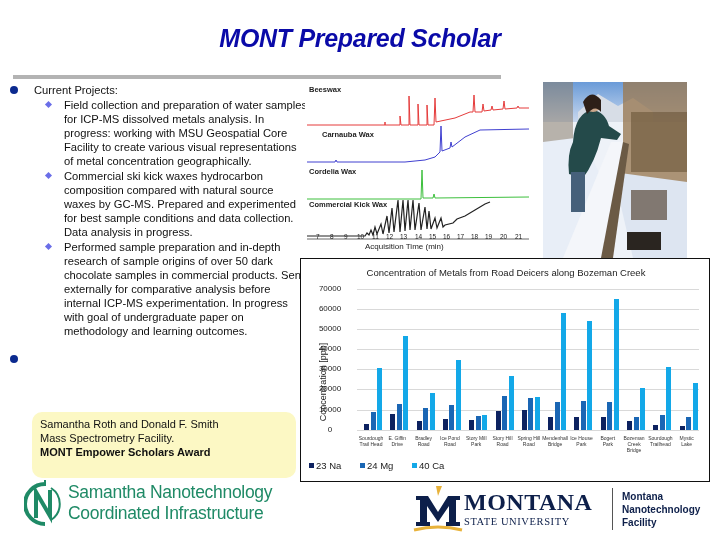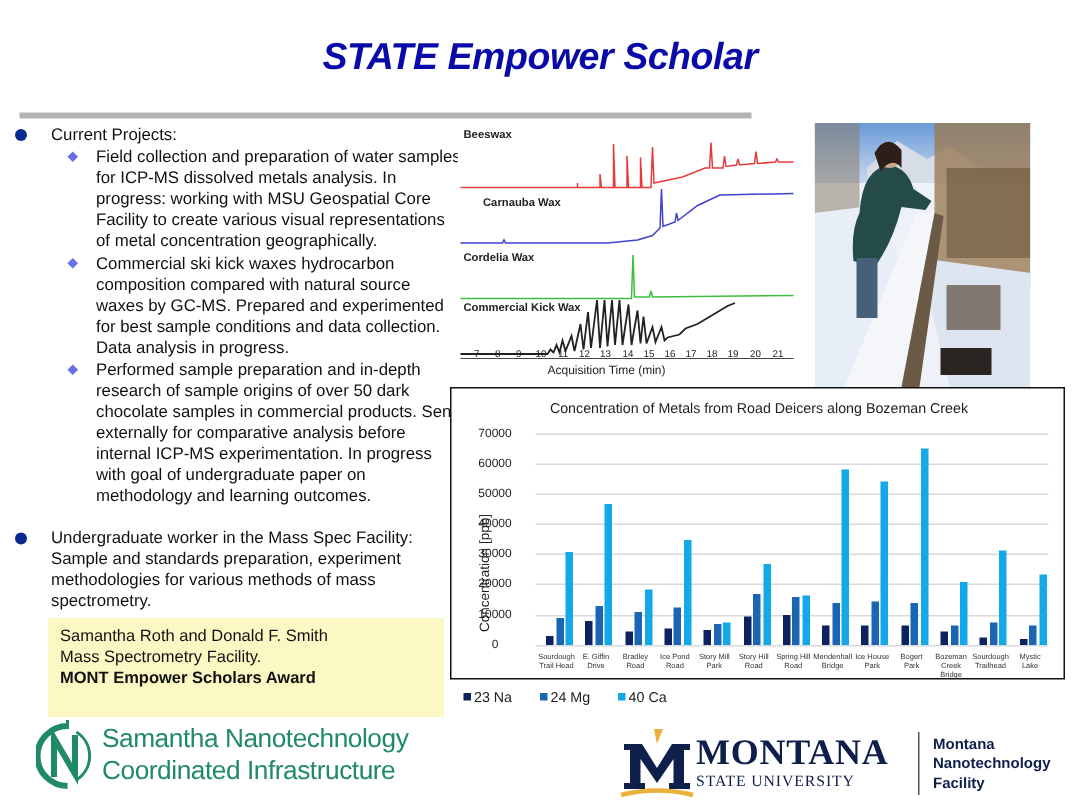--- a/index.html
+++ b/index.html
@@ -21,36 +21,36 @@
   }
   .lvl2 { position: relative; padding-left: 56px; margin-top: 1px; }
   .lvl2 .dia {
     position: absolute; left: 38px; top: 4px; width: 5px; height: 5px; background: #6a6ee8;
     transform: rotate(45deg);
   }
   .gap { height: 14px; }
 
   .credit {
     position: absolute; left: 32px; top: 412px; width: 264px; height: 66px;
-    background: #fcf8c4; padding: 5px 8px; font-size: 11px; line-height: 14px; color: #111;
+    background: #fcf8c4; padding: 5px 8px; font-size: 11px; line-height: 14px; color: #111; border-radius: 10px;
   }
   .credit b { font-weight: bold; }
 
   .nnci { position: absolute; left: 24px; top: 480px; width: 260px; height: 48px; }
   .nnci-text { position: absolute; left: 44px; top: 2px; color: #1f8a66; font-size: 17.5px; line-height: 21px; letter-spacing: -0.3px; }
 
   .gc { position: absolute; left: 305px; top: 82px; width: 226px; height: 172px; }
   .gc-label { position: absolute; font-size: 7.5px; font-weight: bold; color: #222; }
   .gc-axis { position: absolute; font-size: 6.5px; color: #222; }
   .gc-xlabel { position: absolute; left: 60px; top: 160px; font-size: 8px; font-weight: normal; color: #222; }
 
   .photo { position: absolute; left: 543px; top: 82px; width: 144px; height: 176px; overflow: hidden; }
 
   .chart {
-    position: absolute; left: 300px; top: 258px; width: 410px; height: 195px;
+    position: absolute; left: 300px; top: 258px; width: 410px; height: 224px;
     border: 1px solid #111; background: #fff;
   }
   .chart-title { position: absolute; left: 0; top: 8px; width: 410px; text-align: center; font-size: 9.5px; color: #222; }
   .ylabel {
     position: absolute; left: -28px; top: 118px; width: 100px; text-align: center;
     transform: rotate(-90deg); font-size: 9px; color: #222;
   }
   .ytick { position: absolute; left: 8px; width: 42px; text-align: center; font-size: 8px; color: #222; }
   .grid { position: absolute; left: 56px; width: 342px; height: 1px; background: #d9d9d9; }
   .plot { position: absolute; left: 56px; top: 30px; width: 342px; height: 141px; }
@@ -68,21 +68,21 @@
 
   .msu { position: absolute; left: 412px; top: 484px; width: 300px; height: 50px; }
   .msu-montana { position: absolute; left: 52px; top: 5px; font-family: "Liberation Serif", serif; font-weight: bold; font-size: 24px; color: #0d1f4a; letter-spacing: 0.5px; }
   .msu-state { position: absolute; left: 52px; top: 32px; font-family: Liberation Serif, serif; font-size: 10.5px; color: #0d1f4a; letter-spacing: 0.6px; }
   .msu-div { position: absolute; left: 200px; top: 4px; width: 1px; height: 42px; background: #555; }
   .msu-fac { position: absolute; left: 210px; top: 6px; font-size: 10px; line-height: 13px; color: #0d1f4a; font-weight: bold; }
 </style>
 </head>
 <body>
 
-<div class="title">STATE Empower Scholar</div>
+<div class="title">MONT Prepared Scholar</div>
 <div class="rule"></div>
 
 <div class="bullets">
   <div class="lvl1">
     <span class="dot"></span>
     <span>Current Projects:</span>
   </div>
   <div class="lvl2">
     <span class="dia"></span>
     <span>Field collection and preparation of water samples for ICP-MS dissolved metals analysis. In progress: working with MSU Geospatial Core Facility to create various visual representations of metal concentration geographically.</span>
@@ -91,21 +91,20 @@
     <span class="dia"></span>
     <span>Commercial ski kick waxes hydrocarbon composition compared with natural source waxes by GC-MS. Prepared and experimented for best sample conditions and data collection. Data analysis in progress.</span>
   </div>
   <div class="lvl2">
     <span class="dia"></span>
     <span>Performed sample preparation and in-depth research of sample origins of over 50 dark chocolate samples in commercial products. Sent externally for comparative analysis before internal ICP-MS experimentation. In progress with goal of undergraduate paper on methodology and learning outcomes.</span>
   </div>
   <div class="gap"></div>
   <div class="lvl1">
     <span class="dot"></span>
-    <span>Undergraduate worker in the Mass Spec Facility: Sample and standards preparation, experiment methodologies for various methods of mass spectrometry.</span>
   </div>
 </div>
 
 <div class="credit">
   <div>Samantha Roth and Donald F. Smith</div>
   <div>Mass Spectrometry Facility.</div>
   <div><b>MONT Empower Scholars Award</b></div>
 </div>
 
 <div class="nnci">

